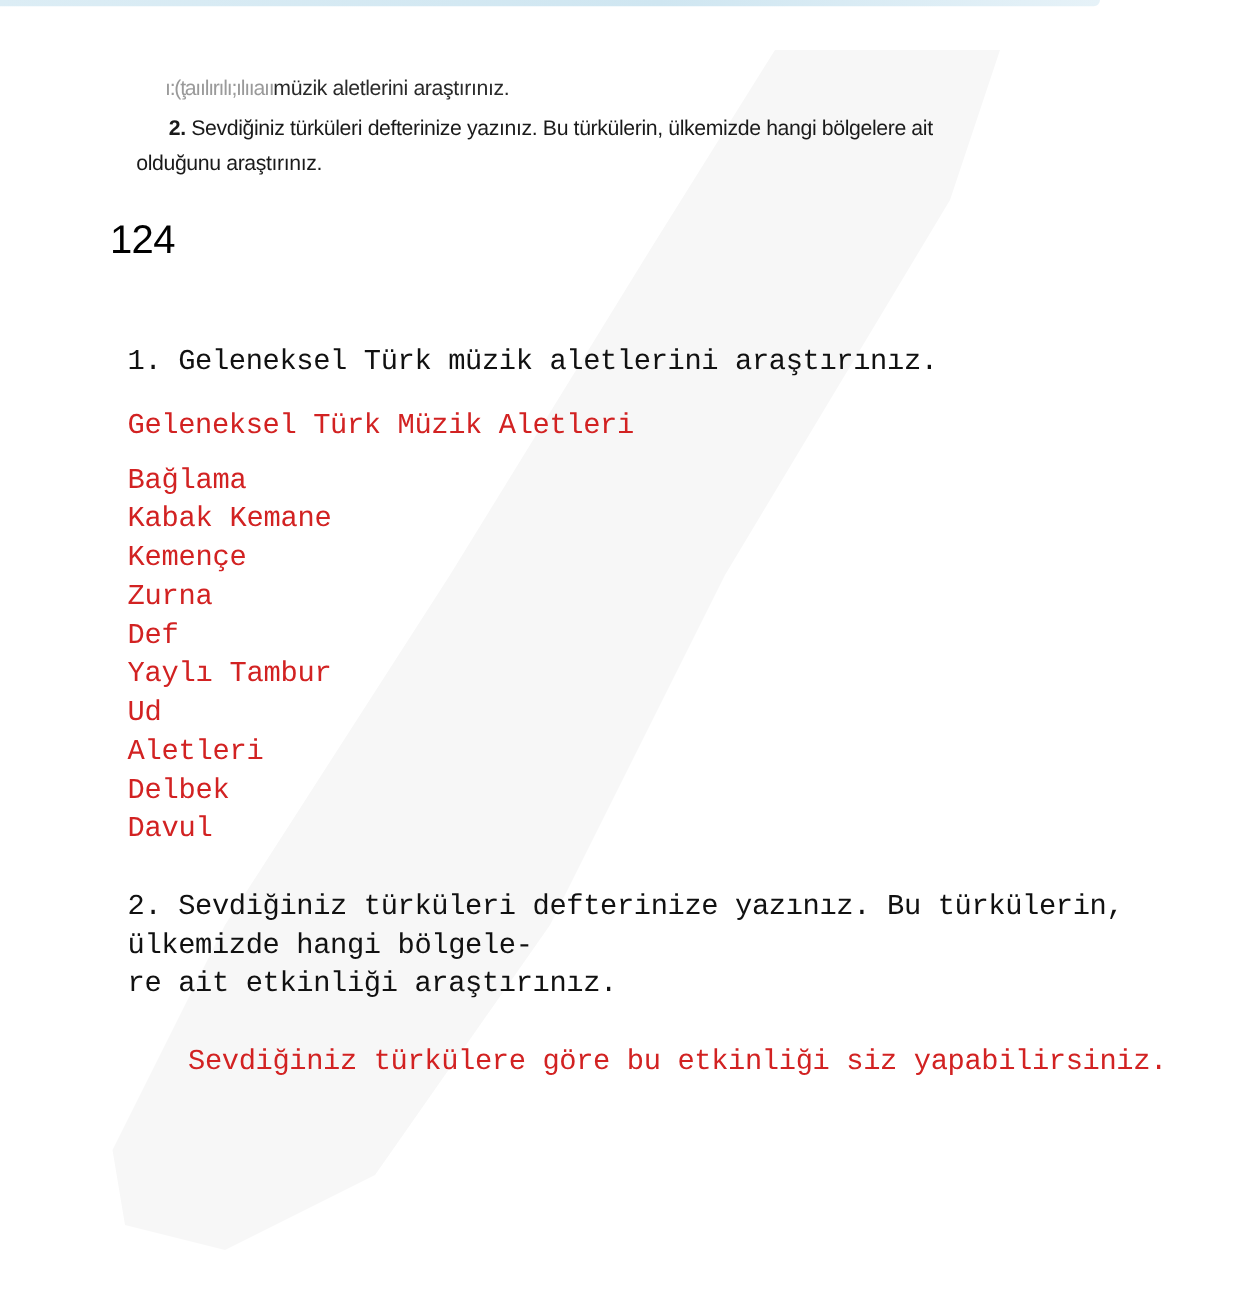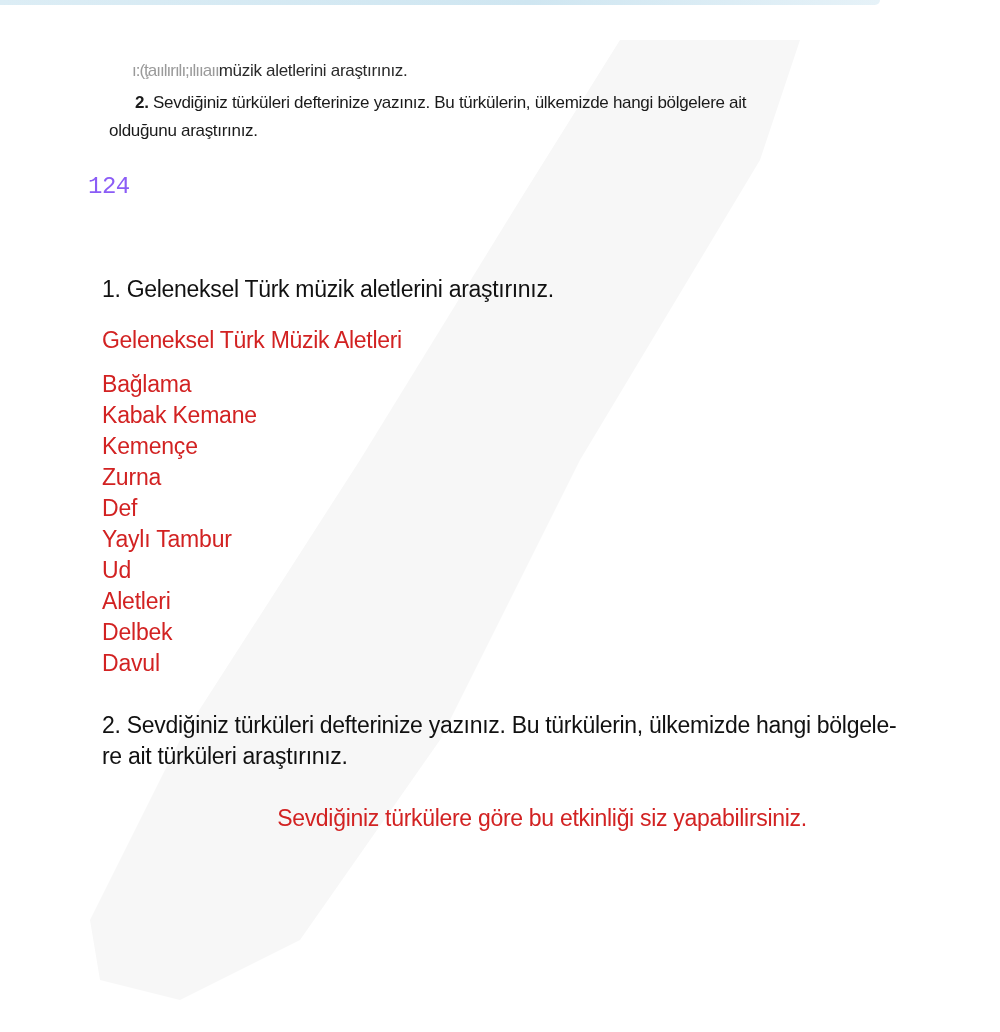--- a/index.html
+++ b/index.html
@@ -23,24 +23,24 @@
     }
     .faded-line {
       position: absolute; font-size: 17px; color: #1a1a1a; letter-spacing: -0.3px;
       white-space: nowrap;
     }
     .faded-line.l1 { left: 132px; top: 21px; color: #2a2a2a; }
     .faded-line.l1 .garble { color: #9a9a9a; letter-spacing: -1px; }
     .faded-line.l2 { left: 135px; top: 53px; }
     .faded-line.l3 { left: 109px; top: 81px; }
     .page-number {
-      position: absolute; left: 88px; top: 173px; font-size: 24px; color: #8b5cf6;
-      font-family: Liberation Mono, monospace; font-weight: 300; letter-spacing: -0.5px;
+      position: absolute; left: 88px; top: 173px; font-size: 32px; color: #000000;
+      font-family: Liberation Sans, sans-serif; font-weight: 300; letter-spacing: -0.5px;
     }
-    .content { position: absolute; left: 102px; top: 274px; width: 880px; }
+    .content { position: absolute; left: 102px; top: 274px; width: 880px; font-family: Liberation Mono, monospace; }
     .q {
       font-size: 23px; line-height: 31px; color: #111111; letter-spacing: -0.3px;
     }
     .red { color: #d22222; }
     .heading { margin-top: 20px; font-size: 23px; line-height: 31px; letter-spacing: -0.3px; }
     .instruments { margin: 13px 0 0 0; padding: 0; list-style: none; }
     .instruments li { font-size: 23px; line-height: 31px; letter-spacing: -0.2px; }
     .q2 { margin-top: 31px; }
     .answer { margin-top: 31px; font-size: 23px; line-height: 31px; letter-spacing: -0.3px; text-align: center; }
   </style>
@@ -76,16 +76,16 @@
     <li>Zurna</li>
     <li>Def</li>
     <li>Yaylı Tambur</li>
     <li>Ud</li>
     <li>Aletleri</li>
     <li>Delbek</li>
     <li>Davul</li>
   </ul>
   <div class="q q2">
     <div>2. Sevdiğiniz türküleri defterinize yazınız. Bu türkülerin, ülkemizde hangi bölgele-</div>
-    <div>re ait türküleri araştırınız.</div>
+    <div>re ait etkinliği araştırınız.</div>
   </div>
   <div class="answer red">Sevdiğiniz türkülere göre bu etkinliği siz yapabilirsiniz.</div>
 </div>
 
 </body></html>

